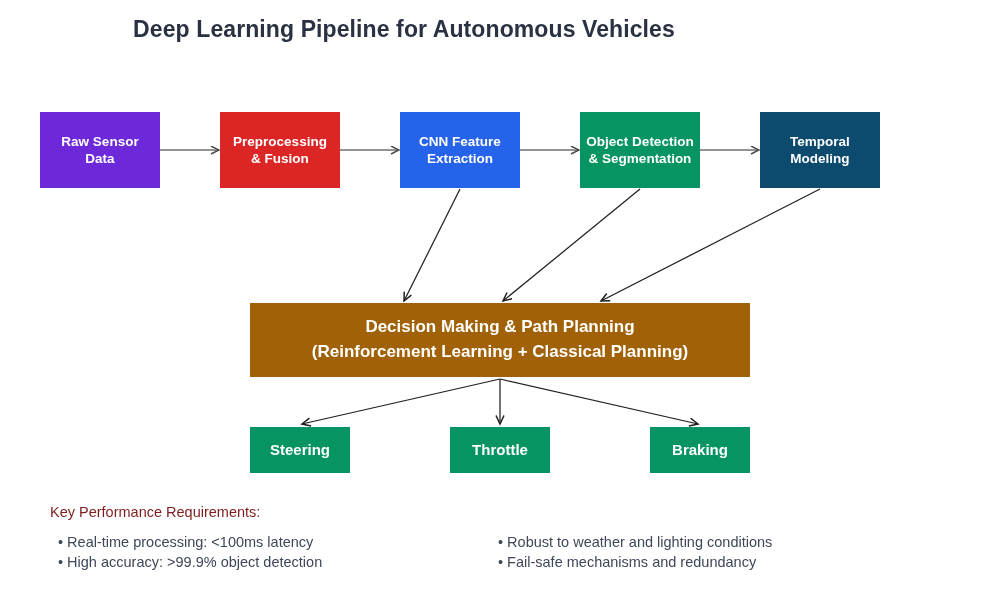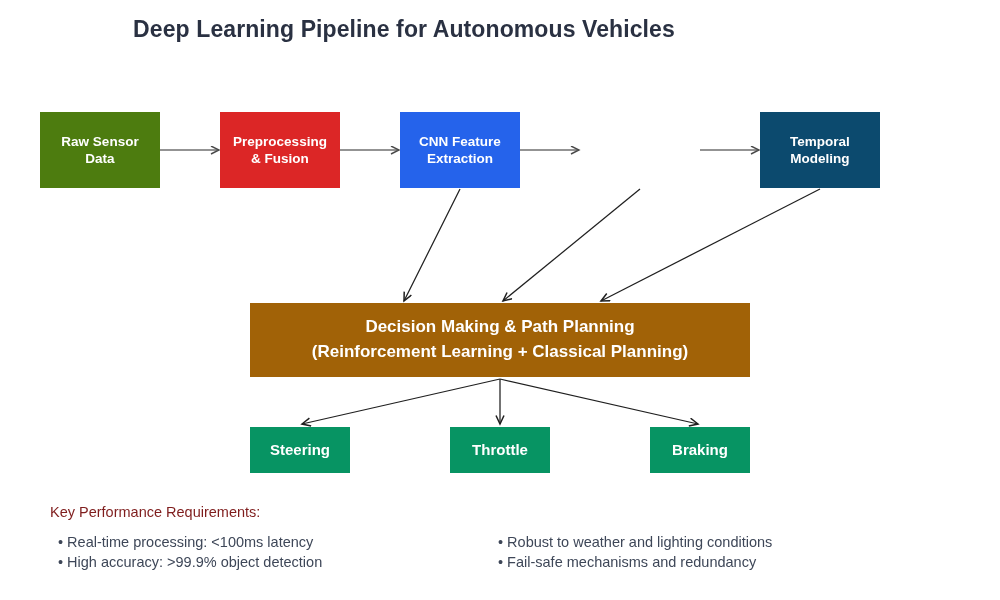--- a/index.html
+++ b/index.html
@@ -154,35 +154,39 @@
       <line x1="820" y1="189" x2="601" y2="301"></line>
     </g>
 
     <g stroke="#1f1f1f" stroke-width="1.25" fill="none" marker-end="url(#ah-dark)">
       <line x1="500" y1="379" x2="302" y2="424"></line>
       <line x1="500" y1="379" x2="500" y2="424"></line>
       <line x1="500" y1="379" x2="698" y2="424"></line>
     </g>
   </svg>
 
-  <div class="node stage-node" id="node-raw-sensor" style="background:#4d7c0f;">
+  <div class="node stage-node" id="node-raw-sensor" style="background:#6d28d9;">
     <span class="node-label">Raw Sensor
 Data</span>
   </div>
 
   <div class="node stage-node" id="node-preprocess" style="background:#dc2626;">
     <span class="node-label">Preprocessing
 &amp; Fusion</span>
   </div>
 
   <div class="node stage-node" id="node-cnn" style="background:#2563eb;">
     <span class="node-label">CNN Feature
 Extraction</span>
   </div>
 
+  <div class="node stage-node" id="node-objdet" style="background:#079463;">
+    <span class="node-label">Object Detection
+&amp; Segmentation</span>
+  </div>
 
   <div class="node stage-node" id="node-temporal" style="background:#0c4a6e;">
     <span class="node-label">Temporal
 Modeling</span>
   </div>
 
   <div class="node" id="node-decision" style="background:#a16207;">
     <span class="node-label">Decision Making &amp; Path Planning
 (Reinforcement Learning + Classical Planning)</span>
   </div>

